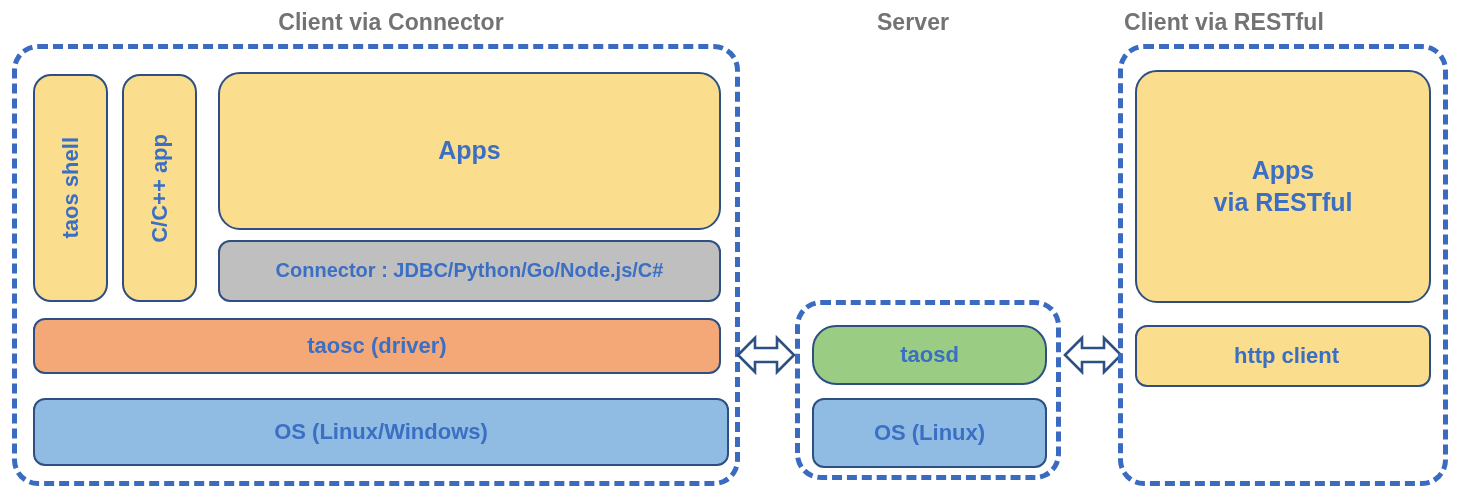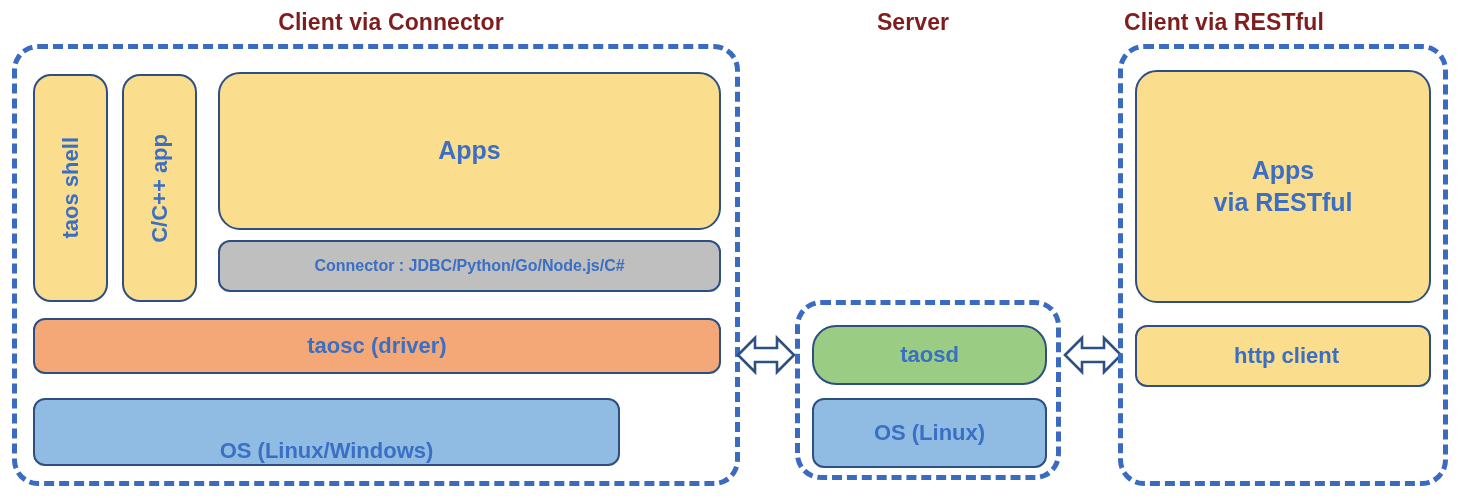--- a/index.html
+++ b/index.html
@@ -14,21 +14,21 @@
     position: relative;
     width: 1467px;
     height: 498px;
     background: #ffffff;
     overflow: hidden;
   }
 
   
   .group-title {
     position: absolute;
-    color: #7f1d1d;
+    color: #737373;
     font-weight: bold;
     font-size: 23px;
     line-height: 28px;
     text-align: center;
     white-space: nowrap;
     letter-spacing: 0.1px;
   }
 
   
   .dashed-group {
@@ -96,29 +96,29 @@
   </div>
 
   <div class="box fill-yellow rad-lg" style="left:122px; top:74px; width:75px; height:228px;">
     <span class="label vertical-label">C/C++ app</span>
   </div>
 
   <div class="box fill-yellow rad-xl" style="left:218px; top:72px; width:503px; height:158px; font-size:25px;">
     <span class="label">Apps</span>
   </div>
 
-  <div class="box fill-gray" style="left:218px; top:240px; width:503px; height:52px; font-size:16px;">
+  <div class="box fill-gray" style="left:218px; top:240px; width:503px; height:62px; font-size:20px;">
     <span class="label">Connector : JDBC/Python/Go/Node.js/C#</span>
   </div>
 
   <div class="box fill-orange" style="left:33px; top:318px; width:688px; height:56px;">
     <span class="label">taosc (driver)</span>
   </div>
 
-  <div class="box fill-blue" style="left:33px; top:398px; width:587px; height:68px;align-items:flex-end;">
+  <div class="box fill-blue" style="left:33px; top:398px; width:696px; height:68px;">
     <span class="label">OS (Linux/Windows)</span>
   </div>
 
   <svg class="arrow" style="left:735px; top:329px;" width="62" height="52" viewBox="0 0 62 52">
     <path d="M3 26 L20 9 L20 19 L42 19 L42 9 L59 26 L42 43 L42 33 L20 33 L20 43 Z" fill="#ffffff" stroke="#2e4f82" stroke-width="2.6" stroke-linejoin="miter"></path>
   </svg>
 
   <div class="dashed-group" style="left:795px; top:300px; width:266px; height:180px;"></div>
 
   <div class="box fill-green" style="left:812px; top:325px; width:235px; height:60px;">

